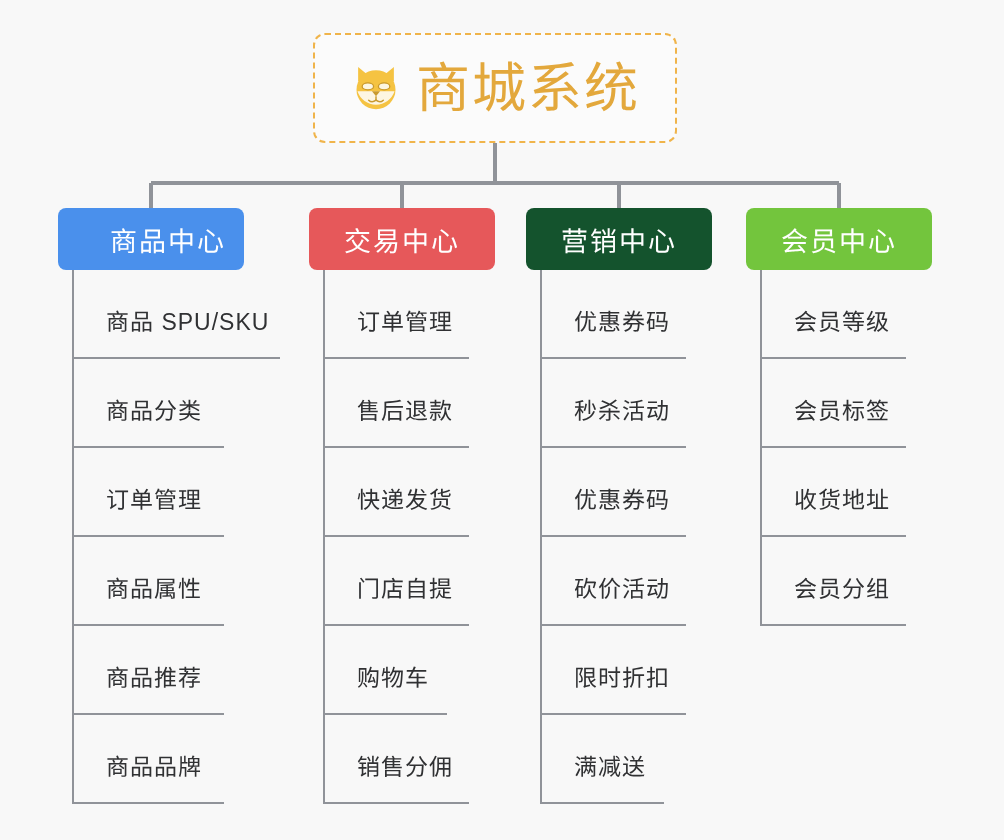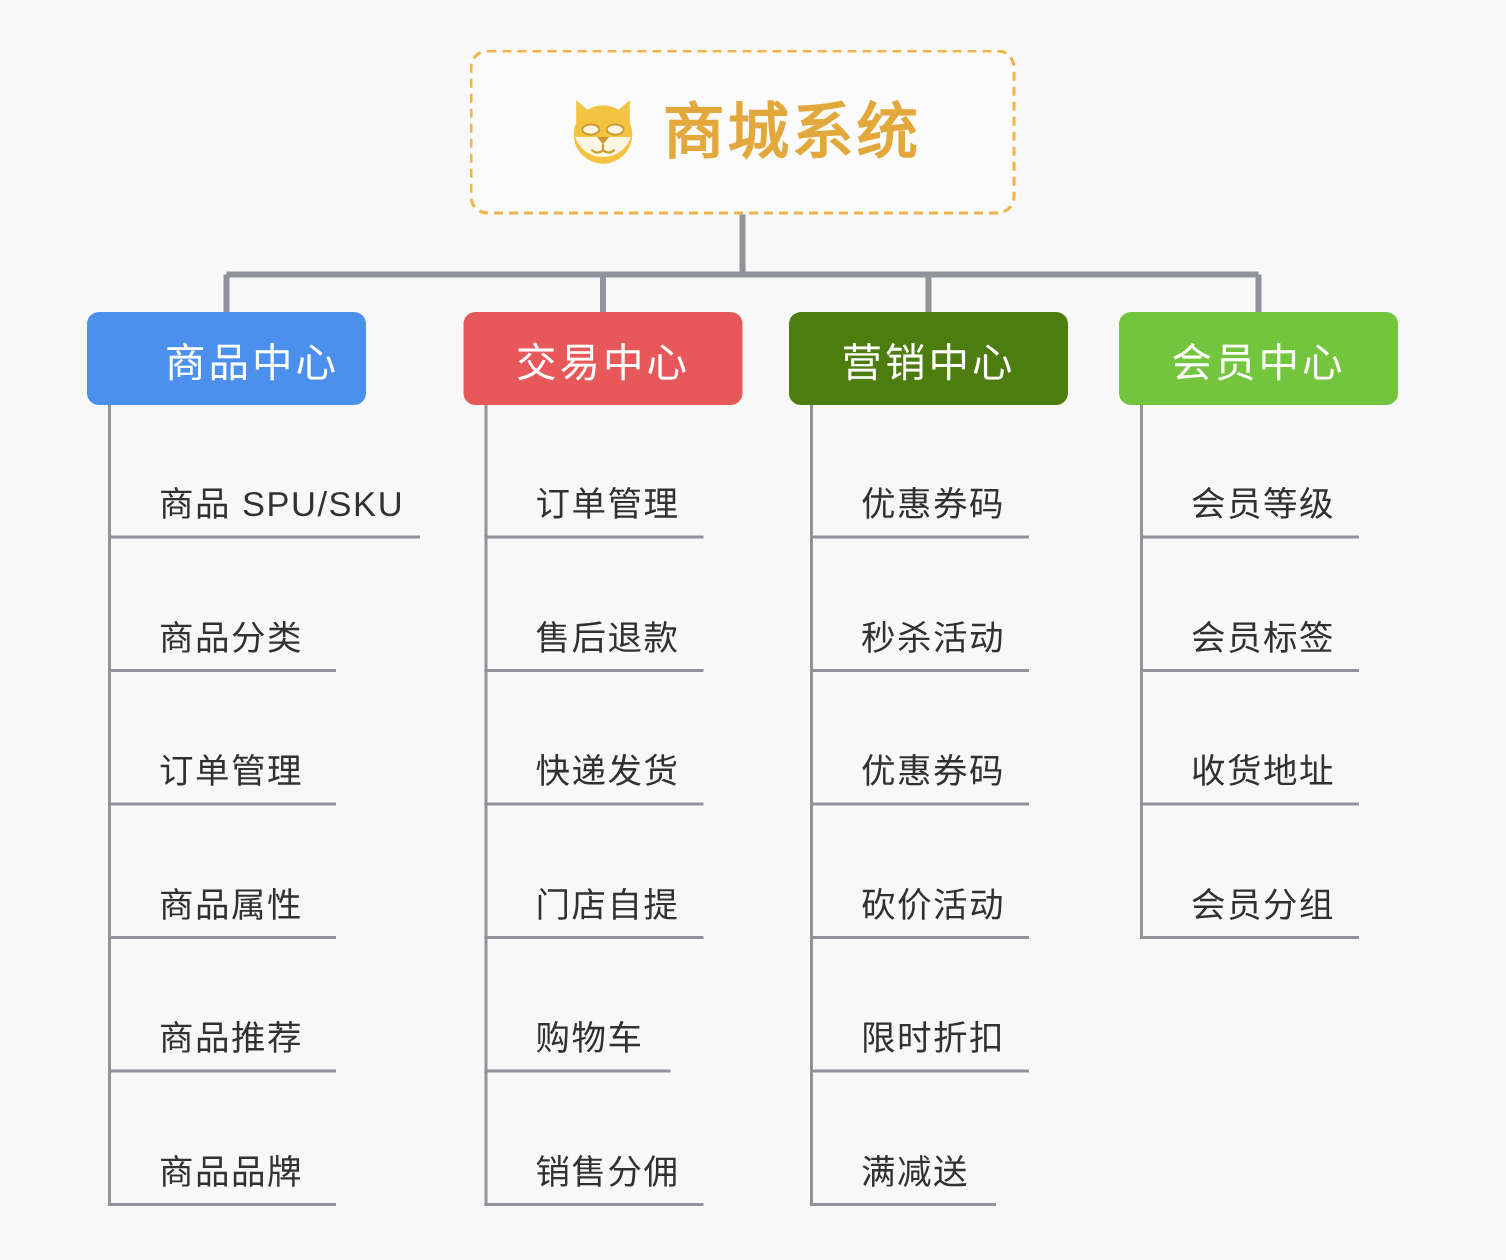--- a/index.html
+++ b/index.html
@@ -31,26 +31,25 @@
     box-sizing: border-box;
     background: #fbfbfb;
     border: 2px dashed #f0b44a;
     border-radius: 12px;
     display: flex;
     align-items: center;
     justify-content: center;
     gap: 14px;
   }
   .root-title {
-    font-size: 41px;
+    font-size: 54px;
     line-height: 1;
     color: #e3a83c;
     letter-spacing: 2px;
     white-space: nowrap;
-    font-weight: bold;
   }
   .mascot {
     width: 52px;
     height: 52px;
     flex: 0 0 52px;
     display: block;
   }
 
   
   .connector-svg {
@@ -98,21 +97,21 @@
     width: 2px;
     background: #909399;
   }
   .leaf {
     position: relative;
     height: 89px;
     box-sizing: border-box;
     display: flex;
     align-items: flex-end;
     padding-left: 34px;
-    padding-bottom: 6px;
+    padding-bottom: 20px;
   }
   .leaf-underline {
     position: absolute;
     left: 0;
     bottom: 0;
     height: 2px;
     background: #909399;
   }
   .leaf-label {
     font-size: 23px;
@@ -234,21 +233,21 @@
           <span class="leaf-underline" style="width: 124px;"></span>
         </div>
         <div class="leaf">
           <span class="leaf-label">销售分佣</span>
           <span class="leaf-underline" style="width: 146px;"></span>
         </div>
       </div>
     </div>
 
     <div class="branch col-2">
-      <div class="branch-header" style="background: #4d7c0f;">
+      <div class="branch-header" style="background: #14532d;">
         <span>营销中心</span>
       </div>
       <div class="branch-body">
         <div class="spine"></div>
         <div class="leaf">
           <span class="leaf-label">优惠券码</span>
           <span class="leaf-underline" style="width: 146px;"></span>
         </div>
         <div class="leaf">
           <span class="leaf-label">秒杀活动</span>

